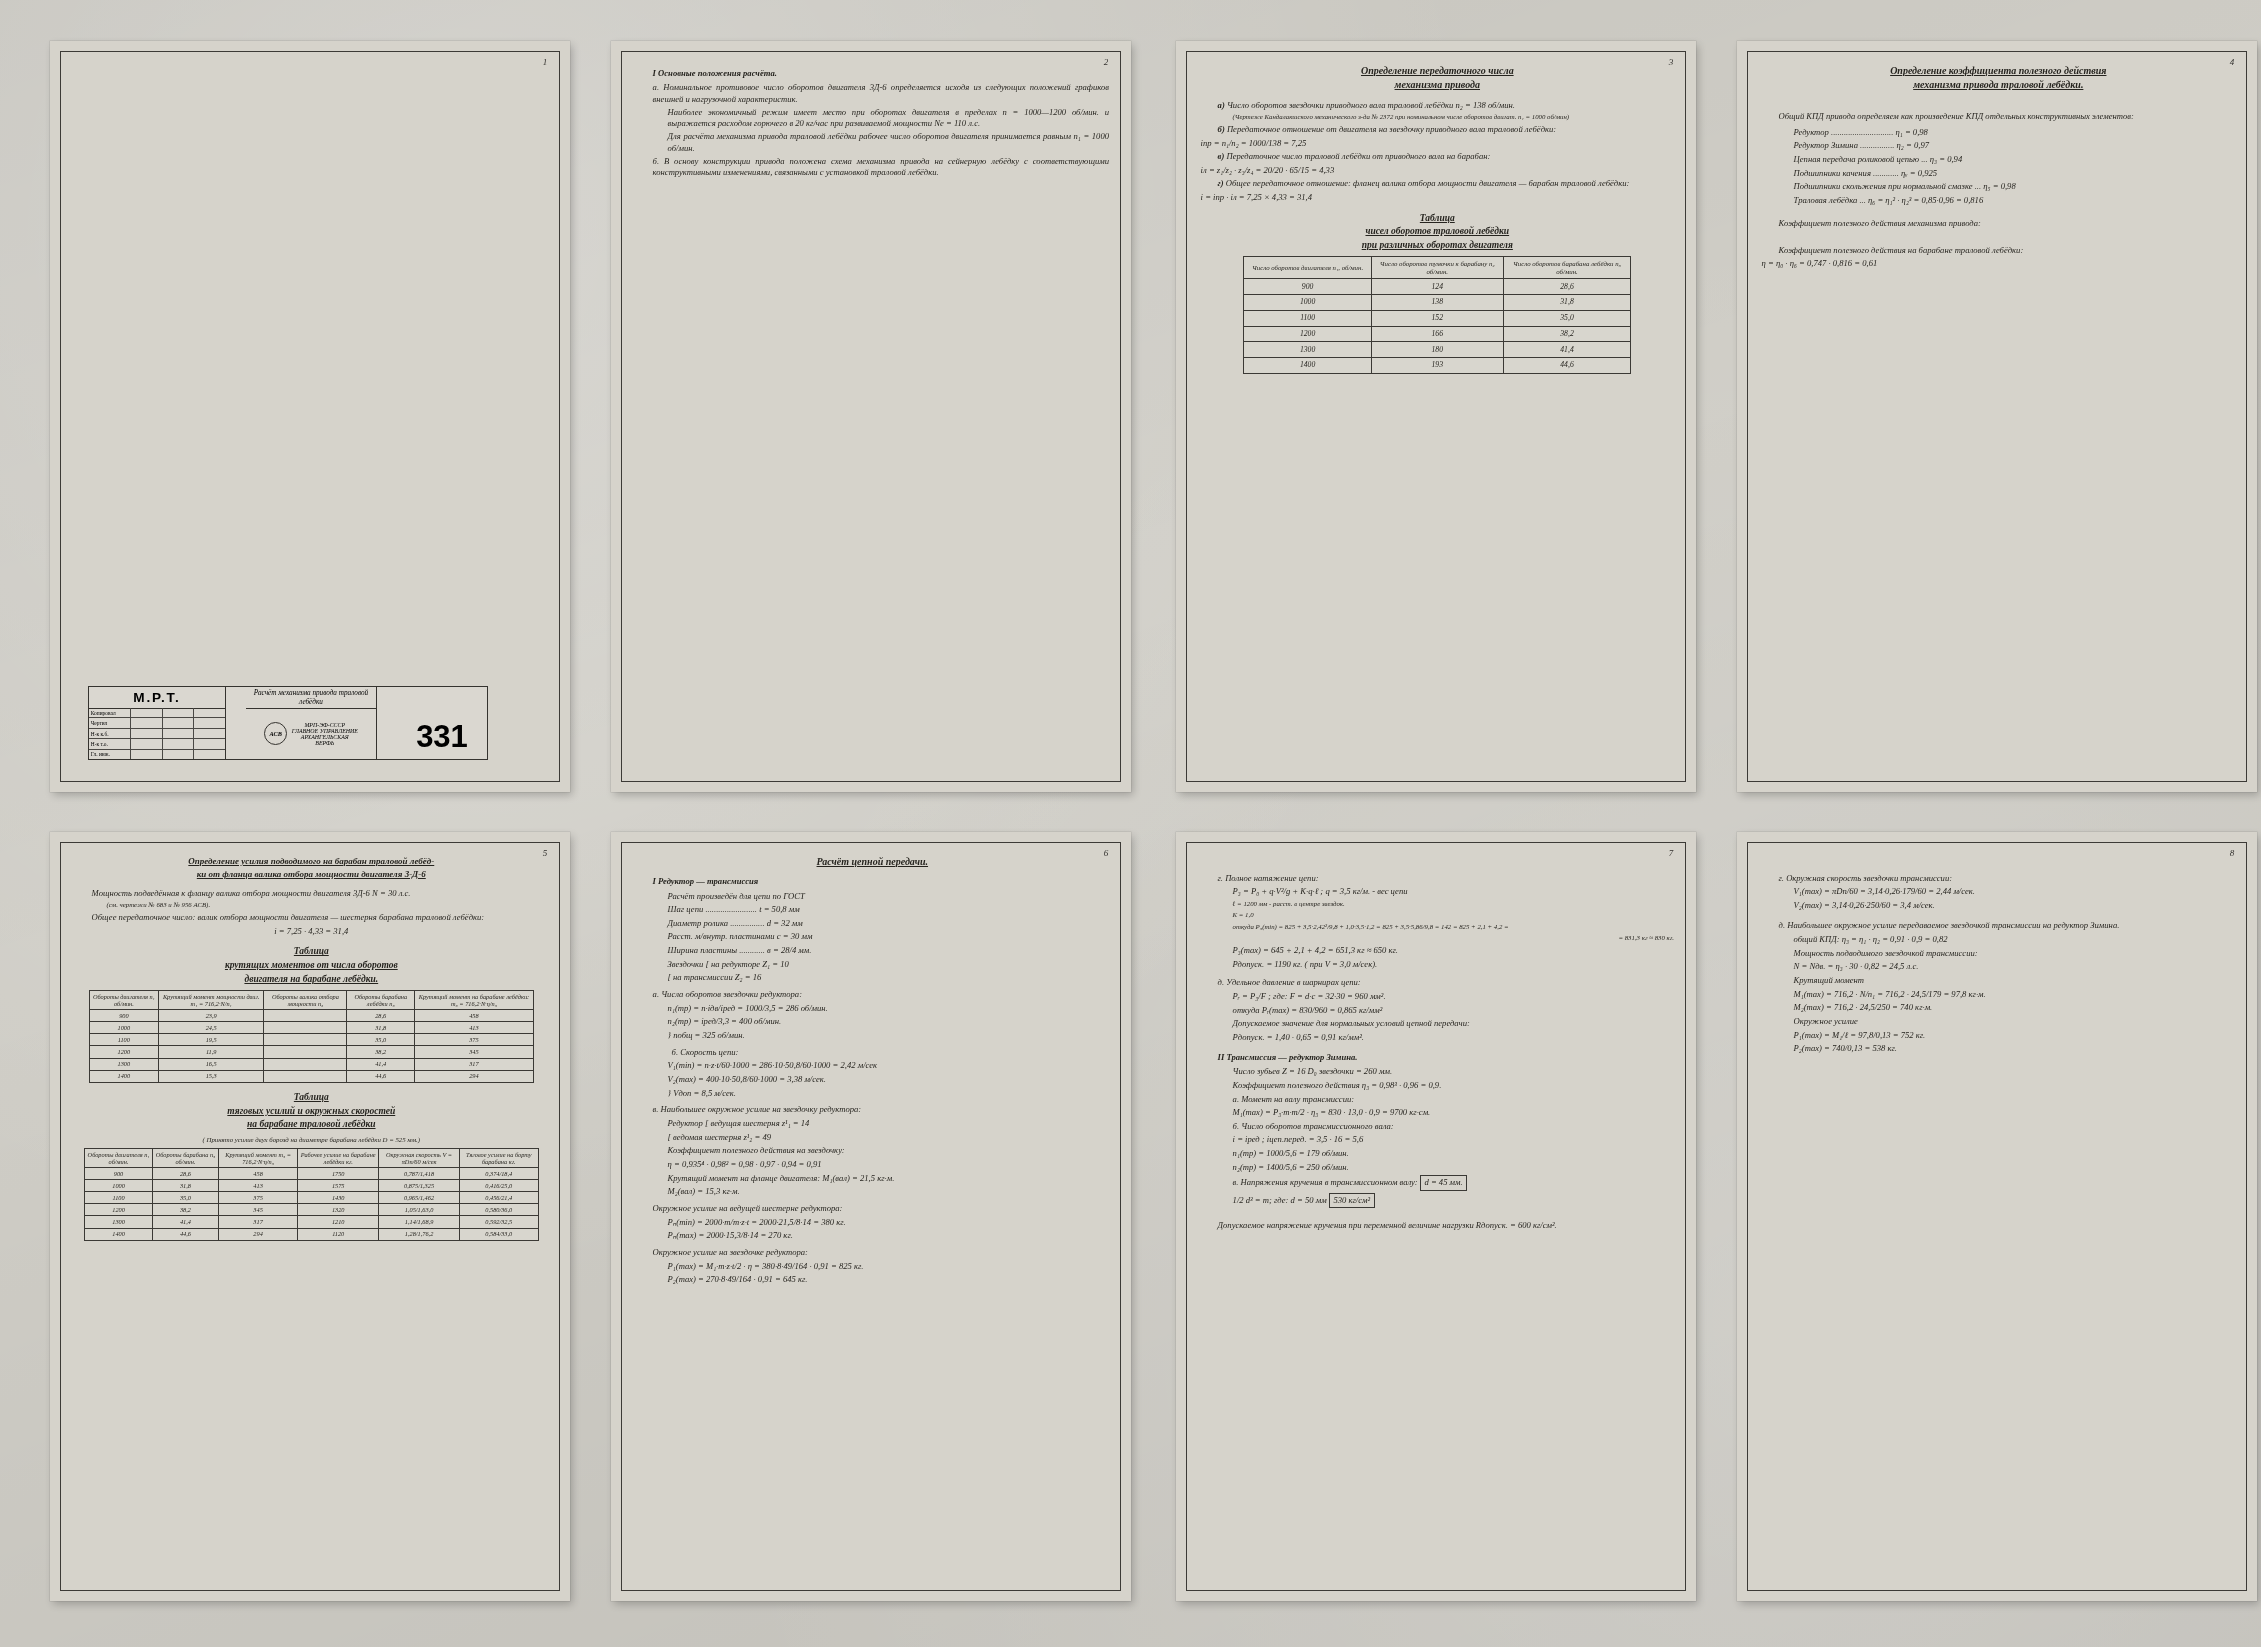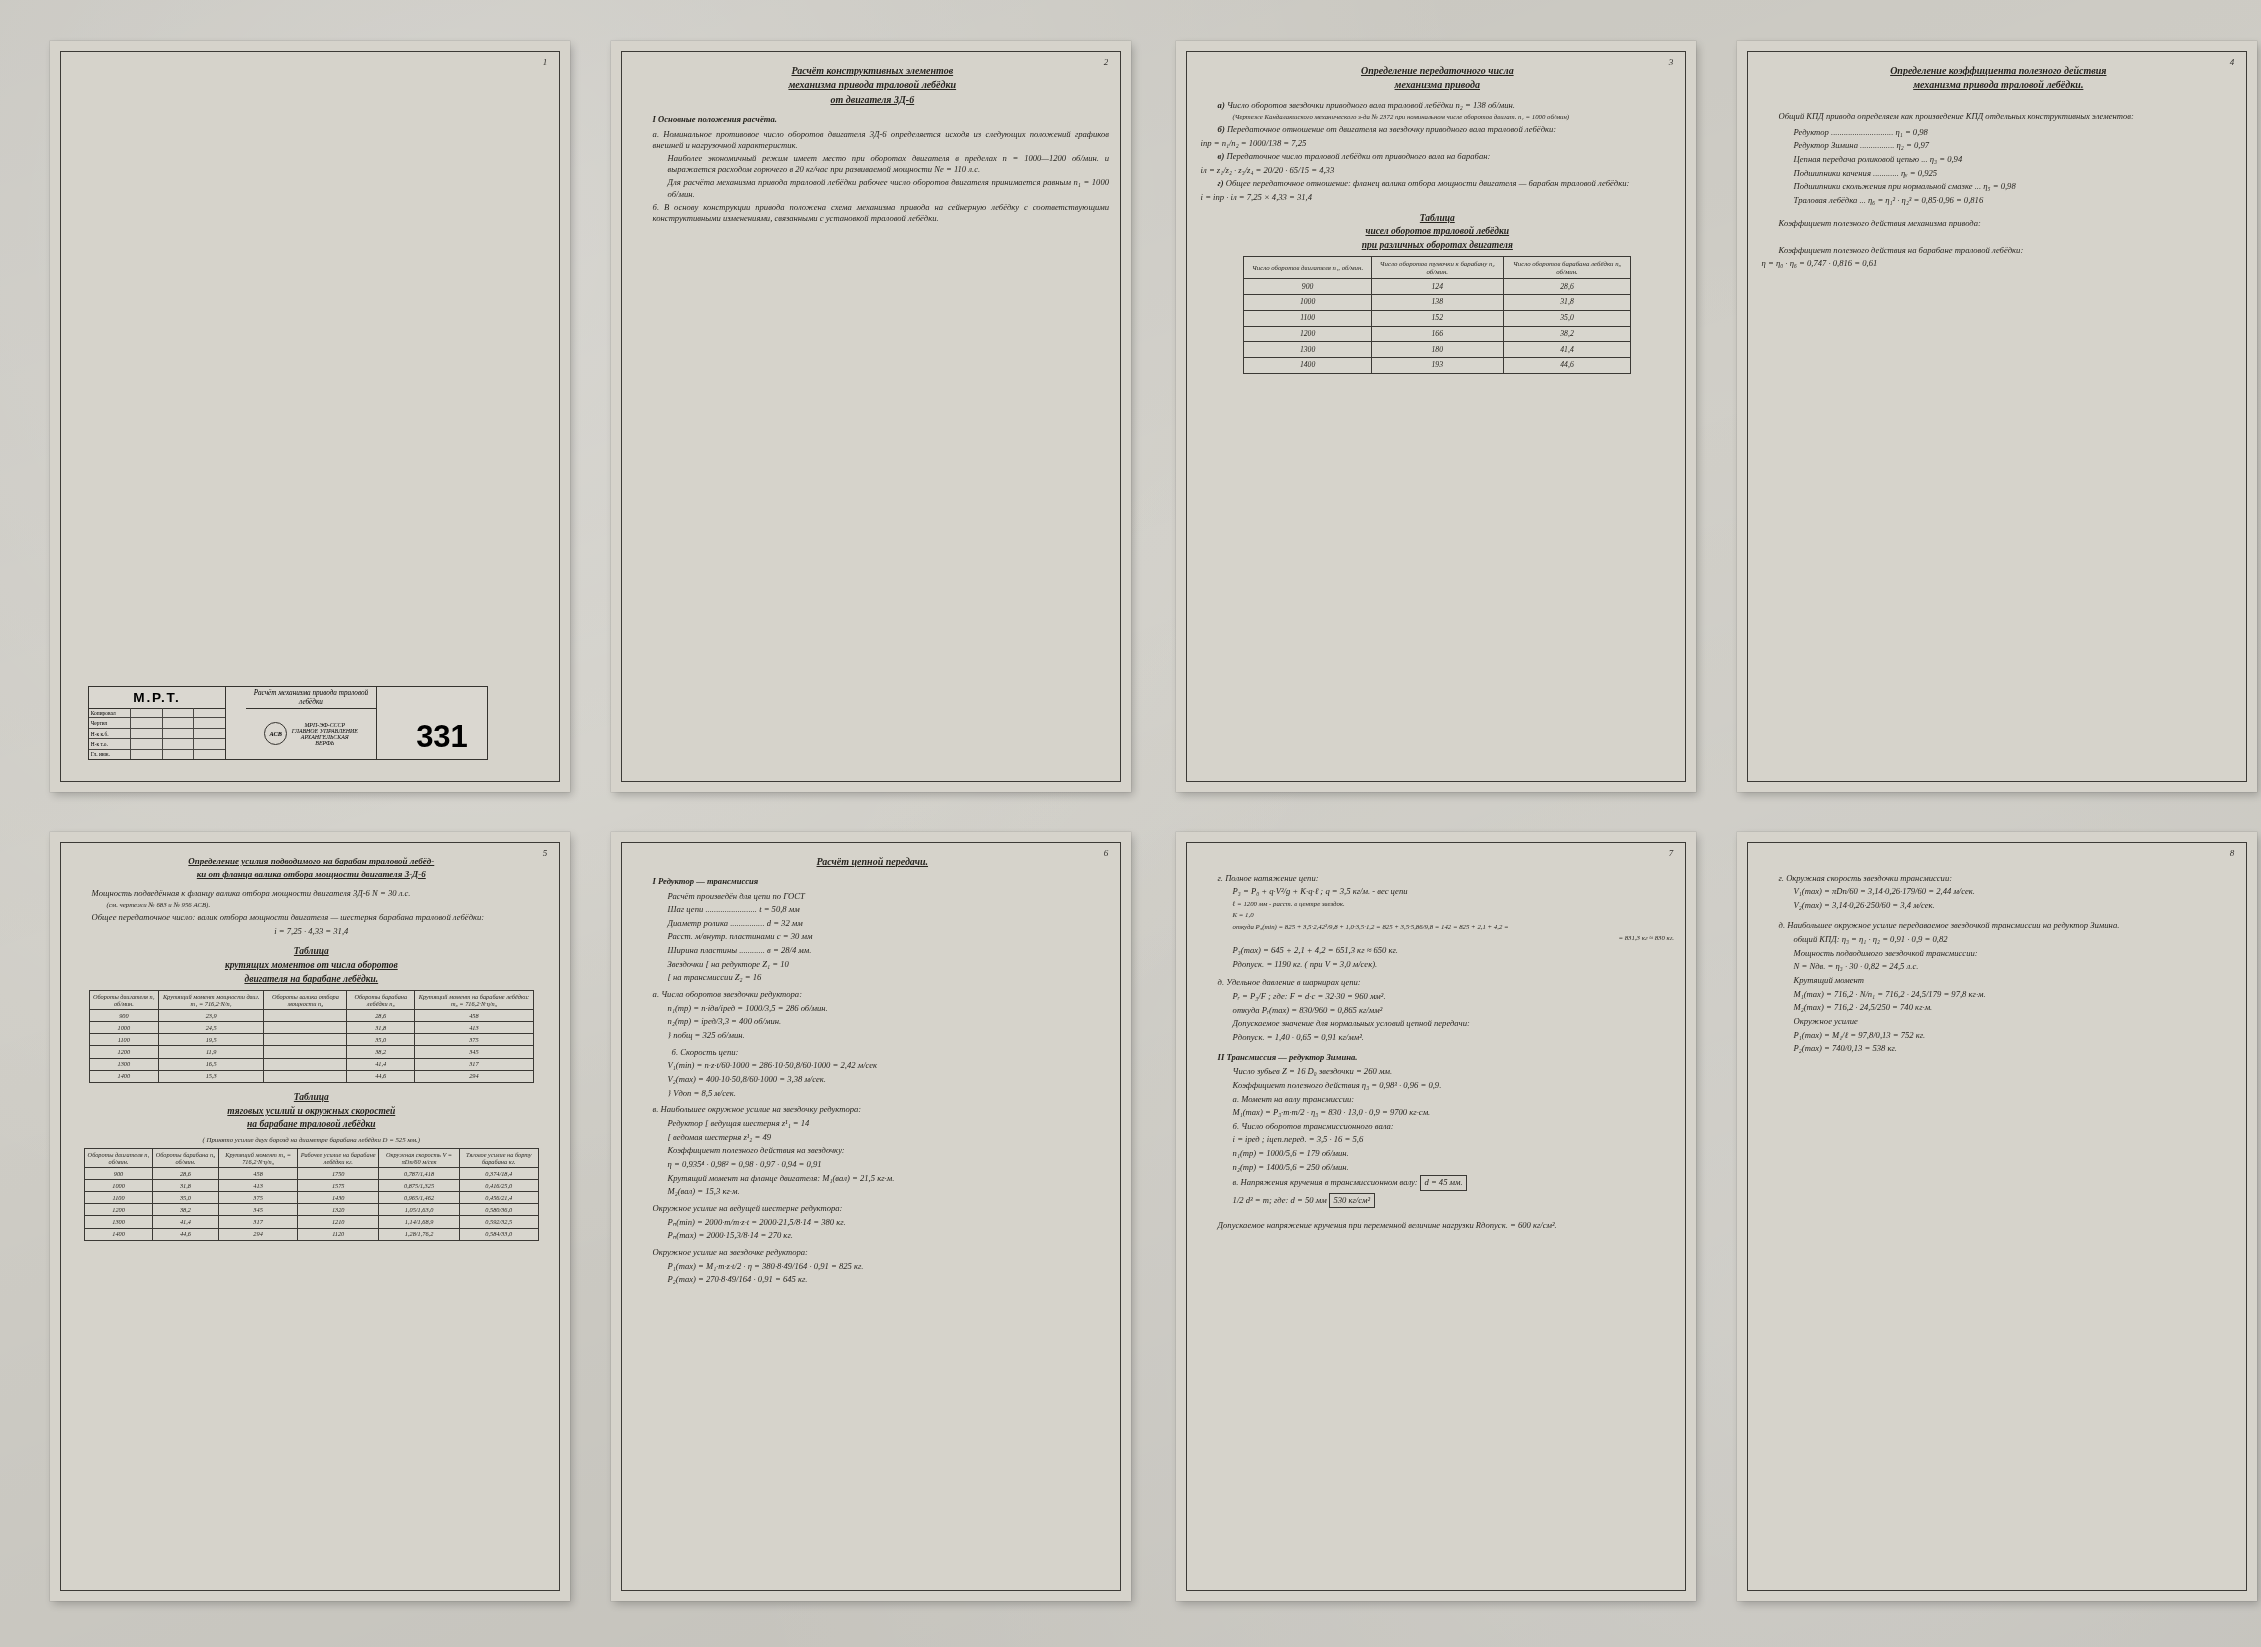--- a/index.html
+++ b/index.html
@@ -162,25 +162,20 @@
           <span class="bignum">331</span>
         </div>
       </div>
     </div>
   </div>
 
   <div class="page" style="left:611px;top:41px;width:520px;height:751px;">
     <div class="inner">
       <div class="pnum">2</div>
       <div class="content">
-        <div class="hdr">
-          <div>Расчёт конструктивных элементов</div>
-          <div>механизма привода траловой лебёдки</div>
-          <div>от двигателя 3Д-6</div>
-        </div>
         <div class="sec ind">I  Основные положения расчёта.</div>
         <div class="par ind">а. Номинальное противовое число оборотов двигателя 3Д-6 определяется исходя из следующих положений графиков внешней и нагрузочной характеристик.</div>
         <div class="par ind2">Наиболее экономичный режим имеет место при оборотах двигателя в пределах n = 1000—1200 об/мин. и выражается расходом горючего в 20 кг/час при развиваемой мощности Ne = 110 л.с.</div>
         <div class="par ind2">Для расчёта механизма привода траловой лебёдки рабочее число оборотов двигателя принимается равным n₁ = 1000 об/мин.</div>
         <div class="par ind">б. В основу конструкции привода положена схема механизма привода на сейнерную лебёдку с соответствующими конструктивными изменениями, связанными с установкой траловой лебёдки.</div>
       </div>
     </div>
   </div>
 
   <div class="page" style="left:1176px;top:41px;width:520px;height:751px;">

